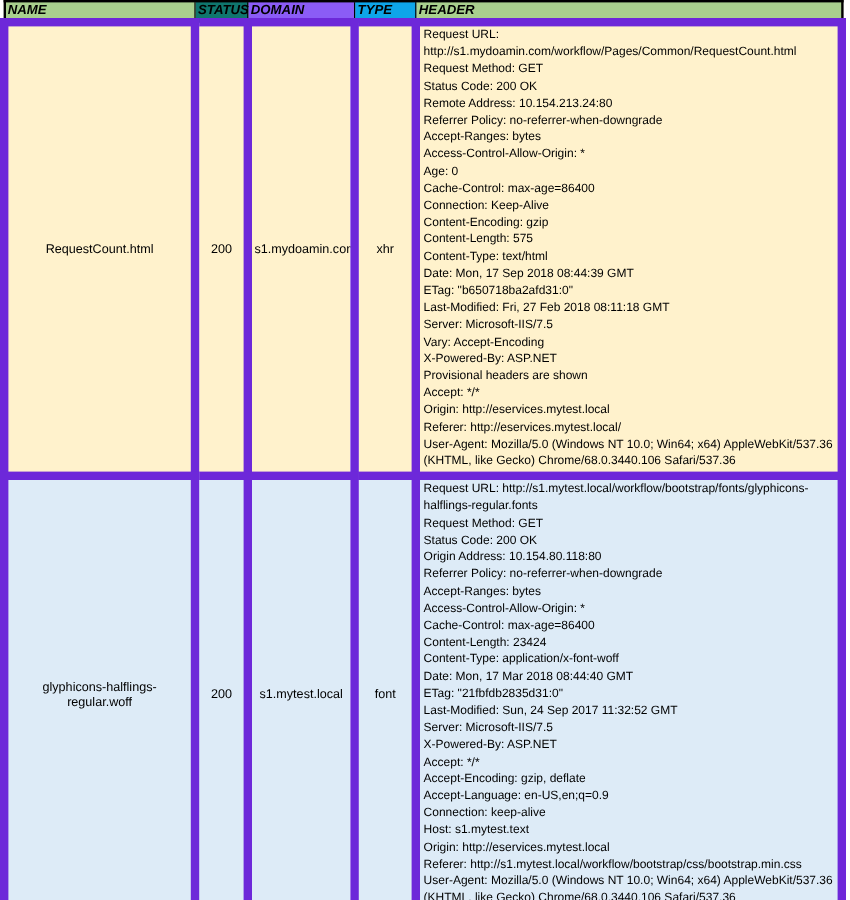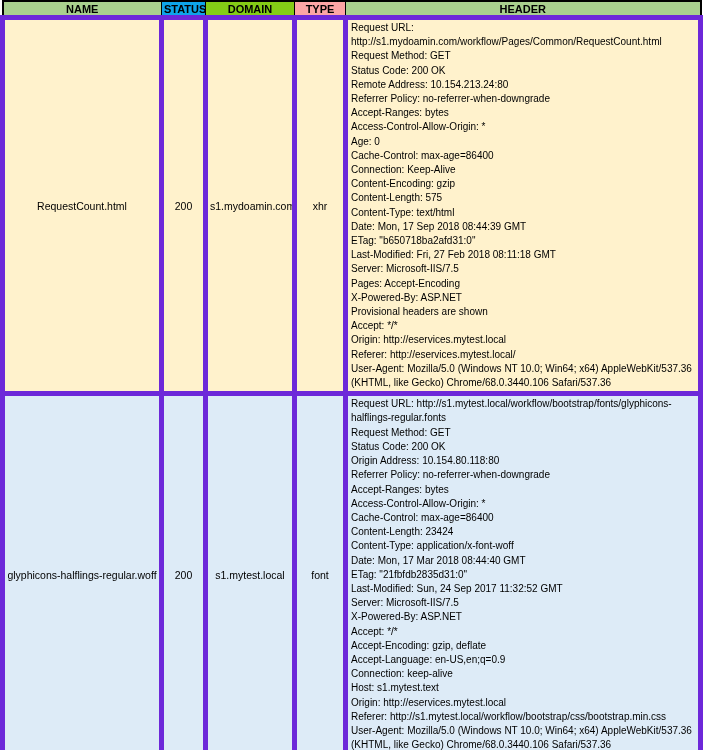--- a/index.html
+++ b/index.html
@@ -15,25 +15,26 @@
     font-family: "Liberation Sans", sans-serif;
     color: #000000;
   }
   table.net th {
     background: #A9D08E;
     font-size: 11px;
     font-weight: bold;
     height: 13px;
     border: 1px solid #000000;
     padding: 0 2px;
-    text-align: center;
+    text-align: left;
     color: #000000;
+    font-style: italic;
   }
   table.net td {
-    border: 5px solid #6d28d9;
+    border: 7px solid #6d28d9;
     font-size: 10.5px;
     text-align: center;
     vertical-align: middle;
     padding: 0 2px;
     overflow: hidden;
   }
   table.net td.c-header {
     text-align: left;
     vertical-align: top;
     padding: 1px 0 1px 3px;
@@ -51,23 +52,23 @@
   <colgroup>
     <col style="width:159px">
     <col style="width:44px">
     <col style="width:89px">
     <col style="width:51px">
     <col style="width:355px">
   </colgroup>
   <thead>
     <tr>
       <th style="background: rgb(169, 208, 142);">NAME</th>
-      <th style="background: #0ea5e9;">STATUS</th>
-      <th style="background: #84cc16;">DOMAIN</th>
-      <th style="background: #fca5a5;">TYPE</th>
+      <th style="background: #0f766e;">STATUS</th>
+      <th style="background: #8b5cf6;">DOMAIN</th>
+      <th style="background: #0ea5e9;">TYPE</th>
       <th style="background: rgb(169, 208, 142); margin-top: 36px;">HEADER</th>
     </tr>
   </thead>
   <tbody>
       <tr style="background: rgb(255, 242, 204);">
         <td class="c-name">RequestCount.html</td>
         <td class="c-status">200</td>
         <td class="c-domain">s1.mydoamin.com</td>
         <td class="c-type">xhr</td>
         <td class="c-header">
@@ -82,21 +83,21 @@
           <div class="hline">Age: 0</div>
           <div class="hline">Cache-Control: max-age=86400</div>
           <div class="hline">Connection: Keep-Alive</div>
           <div class="hline">Content-Encoding: gzip</div>
           <div class="hline">Content-Length: 575</div>
           <div class="hline">Content-Type: text/html</div>
           <div class="hline">Date: Mon, 17 Sep 2018 08:44:39 GMT</div>
           <div class="hline">ETag: "b650718ba2afd31:0"</div>
           <div class="hline">Last-Modified: Fri, 27 Feb 2018 08:11:18 GMT</div>
           <div class="hline">Server: Microsoft-IIS/7.5</div>
-          <div class="hline">Pages: Accept-Encoding</div>
+          <div class="hline">Vary: Accept-Encoding</div>
           <div class="hline">X-Powered-By: ASP.NET</div>
           <div class="hline">Provisional headers are shown</div>
           <div class="hline">Accept: */*</div>
           <div class="hline">Origin: http://eservices.mytest.local</div>
           <div class="hline">Referer: http://eservices.mytest.local/</div>
           <div class="hline">User-Agent: Mozilla/5.0 (Windows NT 10.0; Win64; x64) AppleWebKit/537.36</div>
           <div class="hline">(KHTML, like Gecko) Chrome/68.0.3440.106 Safari/537.36</div>
         </td>
       </tr>
       <tr style="background: rgb(221, 235, 247);">

